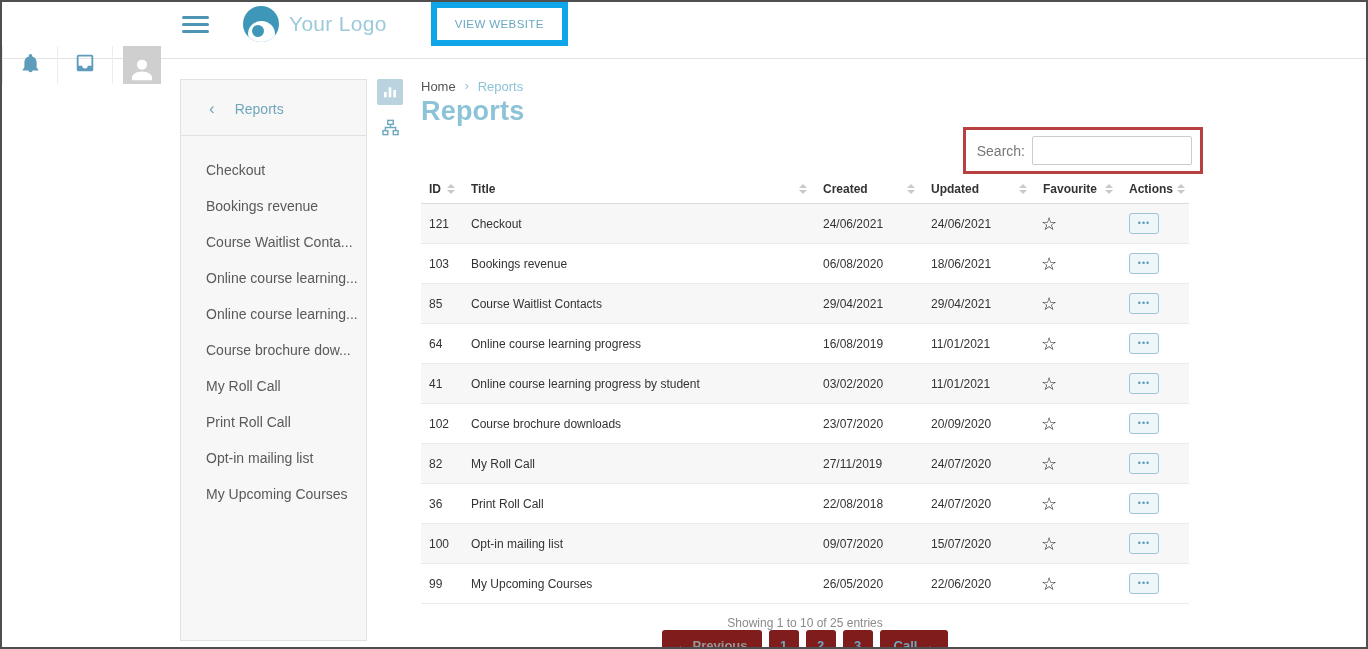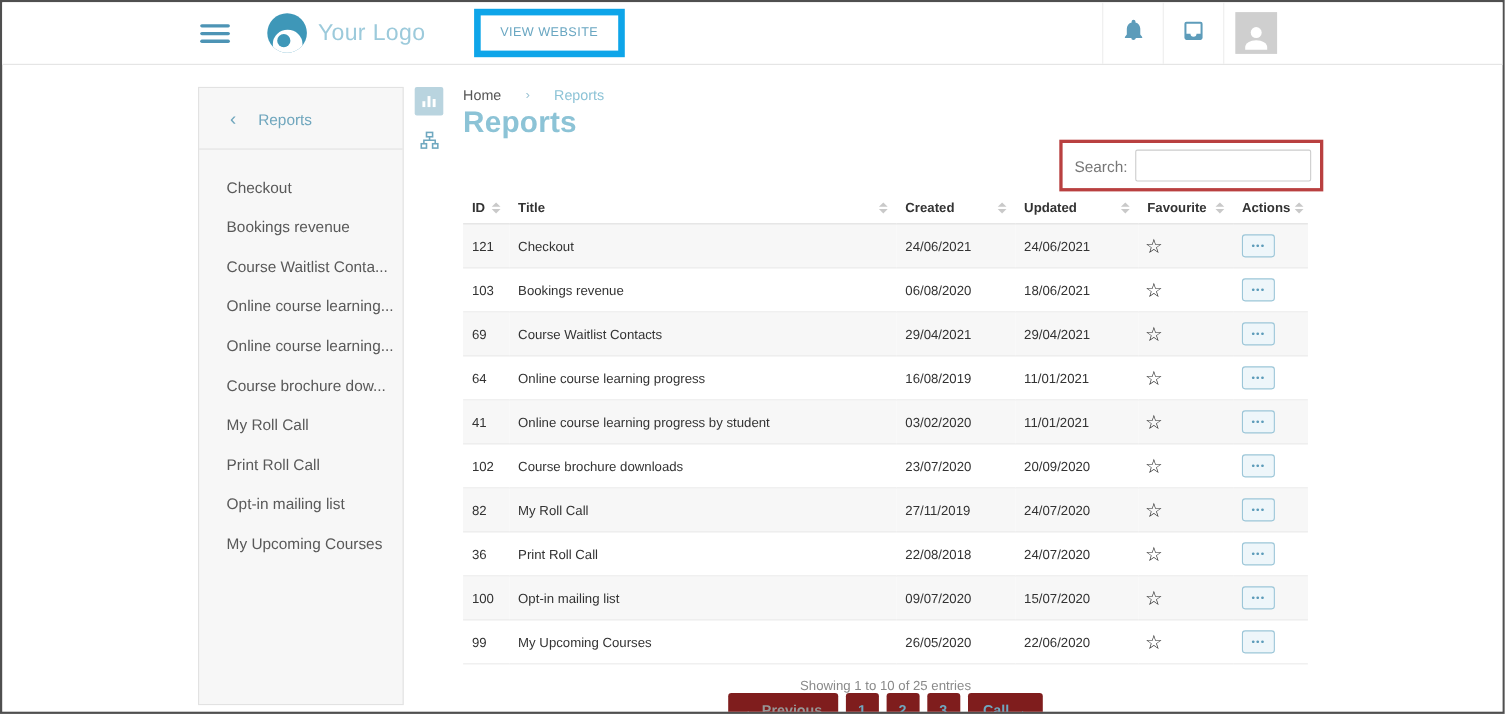--- a/index.html
+++ b/index.html
@@ -7,20 +7,21 @@
   .viewport {
     position: relative; width: 1368px; height: 649px;
     border: 2px solid #4f4f4f; background: #fff; overflow: hidden;
   }
 
   
   .topbar {
     height: 57px; border-bottom: 1px solid #e3e3e3;
     display: flex; justify-content: space-between; align-items: stretch;
     background: #fff;
+    flex-direction: column;
   }
   .topbar-left { display: flex; align-items: center; padding-left: 180px; }
   .hamburger { width: 27px; display: flex; flex-direction: column; gap: 4px; cursor: pointer; }
   .hamburger span { height: 3px; background: #4d94b5; border-radius: 2px; }
   .logo { display: flex; align-items: center; gap: 10px; margin-left: 34px; cursor: pointer; }
   .logo-mark { position: relative; width: 36px; height: 36px; border-radius: 50%; background: #3e97b8; overflow: hidden; flex: 0 0 auto; }
   .logo-mark::after { content: ""; position: absolute; left: 5px; top: 15px; width: 27px; height: 26px; border-radius: 50%; background: #fff; }
   .logo-mark::before { content: ""; position: absolute; left: 9px; top: 19px; width: 12px; height: 12px; border-radius: 50%; background: #3e97b8; z-index: 1; }
   .logo-text { font-size: 21px; color: #9ccadb; letter-spacing: 0.3px; }
   .view-website {
@@ -56,21 +57,21 @@
   .side-list { list-style: none; padding: 16px 8px 0 25px; }
   .side-list li { font-size: 14px; color: #595959; line-height: 36px; white-space: nowrap; overflow: hidden; cursor: pointer; }
 
   
   .icon-rail { width: 26px; margin-left: 10px; display: flex; flex-direction: column; align-items: center; gap: 9px; flex: 0 0 auto; }
   .rail-icon { width: 26px; height: 26px; display: flex; align-items: center; justify-content: center; cursor: pointer; }
   .rail-icon.active { background: #b9d4df; border-radius: 2px; }
 
   
   .main { margin-left: 18px; width: 768px; flex: 0 0 auto; }
-  .breadcrumb { font-size: 13px; color: #555; display: flex; gap: 22px; align-items: flex-start; }
+  .breadcrumb { font-size: 13px; color: #555; display: flex; gap: 9px; align-items: flex-start; }
   .breadcrumb .bc-link { color: #555; text-decoration: none; cursor: pointer; }
   .breadcrumb .sep { color: #9bc3d4; font-size: 12px; }
   .breadcrumb .current { color: #8cc3d6; text-decoration: none; cursor: pointer; }
   .page-title { font-size: 27px; font-weight: 700; color: #8cc3d6; margin-top: 2px; letter-spacing: 0.2px; }
 
   
   .search-row { position: relative; height: 46px; margin-top: 2px; }
   .search-highlight {
     position: absolute; right: -14px; top: -2px;
     border: 3px solid #b94040; background: #fff;
@@ -291,21 +292,21 @@
             </tr>
             <tr>
               <td class="c-id">103</td>
               <td class="c-title">Bookings revenue</td>
               <td class="c-created">06/08/2020</td>
               <td class="c-updated">18/06/2021</td>
               <td class="c-fav"><span class="star">☆</span></td>
               <td class="c-act"><button class="dots">•••</button></td>
             </tr>
             <tr>
-              <td class="c-id">69</td>
+              <td class="c-id">85</td>
               <td class="c-title">Course Waitlist Contacts</td>
               <td class="c-created">29/04/2021</td>
               <td class="c-updated">29/04/2021</td>
               <td class="c-fav"><span class="star">☆</span></td>
               <td class="c-act"><button class="dots">•••</button></td>
             </tr>
             <tr>
               <td class="c-id">64</td>
               <td class="c-title">Online course learning progress</td>
               <td class="c-created">16/08/2019</td>

